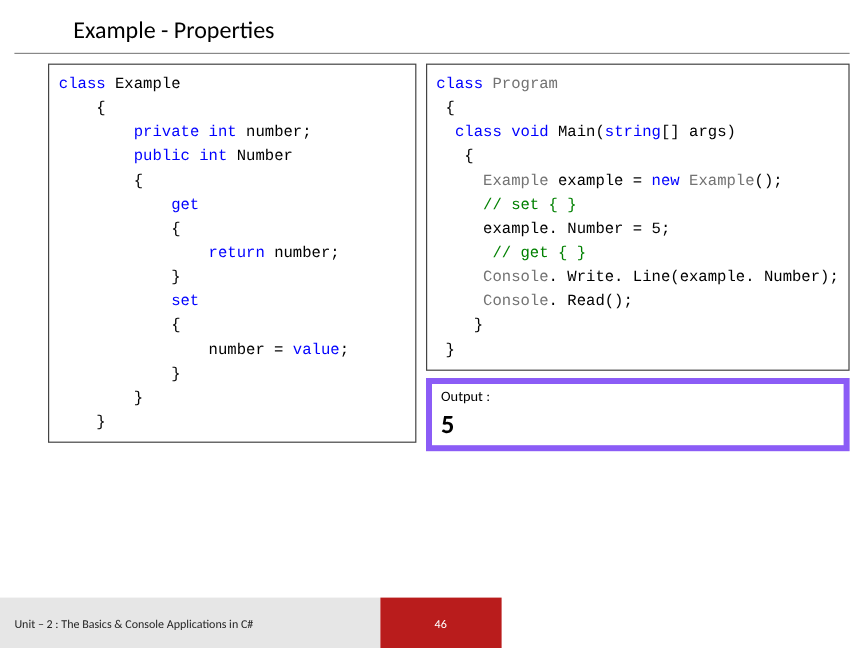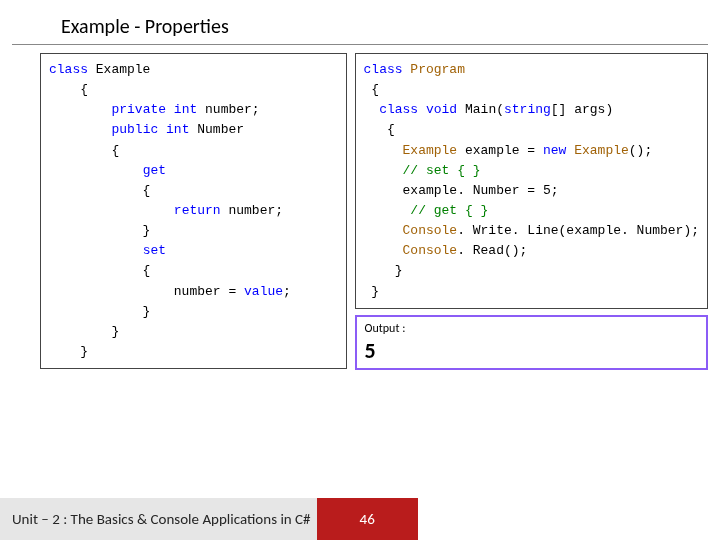--- a/index.html
+++ b/index.html
@@ -3,26 +3,26 @@
 <meta charset="utf-8">
 <style>
   * { box-sizing: border-box; margin: 0; padding: 0; }
   html, body { width: 720px; height: 540px; font-family: Calibri, Arial, sans-serif; background: #fff; }
   .slide { width: 720px; height: 540px; position: relative; }
   .title { font-size: 20px; color: #000; padding: 14px 22px 6px 22px; font-weight: 400; margin-left: 39px; }
   .hr { height: 1px; background: #888; margin: 0 12px 8px 12px; }
   .cols { display: flex; gap: 8px; padding: 0 12px; margin-left: 28px; }
   .col-left, .col-right { flex: 1; }
   .codebox { border: 1px solid #444; padding: 6px 8px; font-family: Consolas, 'Courier New', monospace; font-size: 13px; line-height: 1.55; white-space: pre; color: #000; }
-  .outputbox { border: 2px solid #8b5cf6; margin-top: 6px; padding: 4px 8px; font-family: Calibri, Arial, sans-serif; font-size: 12px; }
+  .outputbox { border: 5px solid #8b5cf6; margin-top: 6px; padding: 4px 8px; font-family: Calibri, Arial, sans-serif; font-size: 12px; }
   .out-val { font-size: 22px; font-weight: 700; padding-top: 2px; }
   .kw { color: #0000ff; }
-  .typ { color: #a16207; }
+  .typ { color: #737373; }
   .com { color: #008000; }
-  .footer { position: absolute; bottom: 0; left: 0; right: 0; height: 42px; display: flex; align-items: center; font-size: 15px; }
+  .footer { position: absolute; bottom: 0; left: 0; right: 0; height: 42px; display: flex; align-items: center; font-size: 10px; }
   .footer-left { background: #e6e6e6; flex: 0 0 44%; padding-left: 12px; height: 100%; display: flex; align-items: center; color: #262626; }
   .footer-mid { background: #b91c1c; color: #fff; flex: 0 0 14%; height: 100%; display: flex; align-items: center; justify-content: center; }
   .footer-right { background: #ffc000; flex: 1; height: 100%; display: flex; align-items: center; padding-left: 14px; color: #000; font-weight: 600; }
 </style>
 </head>
 <body>
 <div class="slide">
 
 <div class="title">Example - Properties</div>
 <div class="hr"></div>

